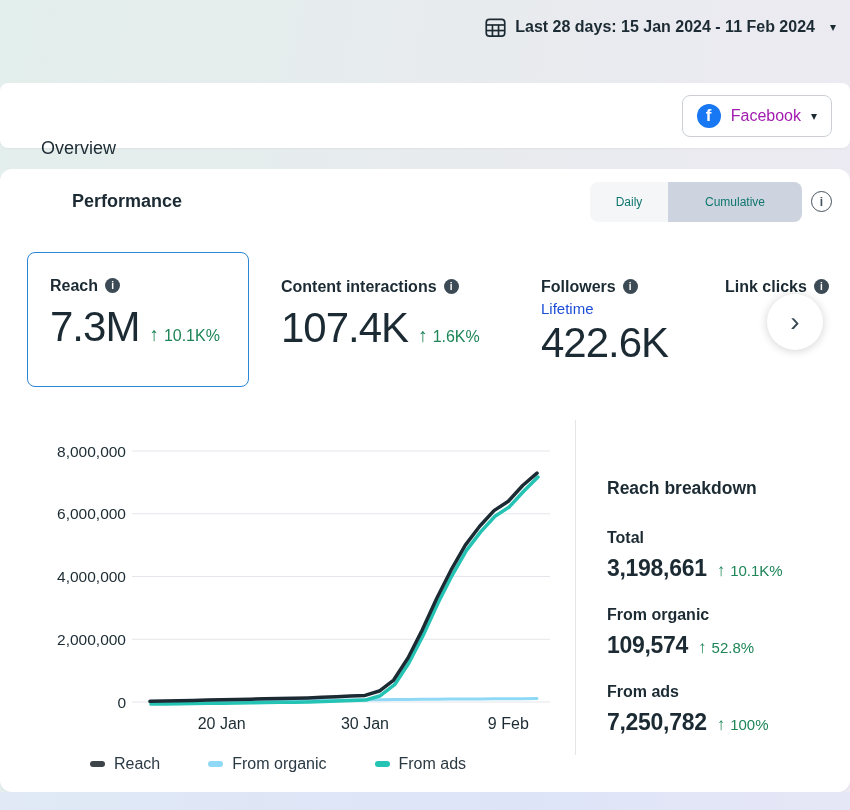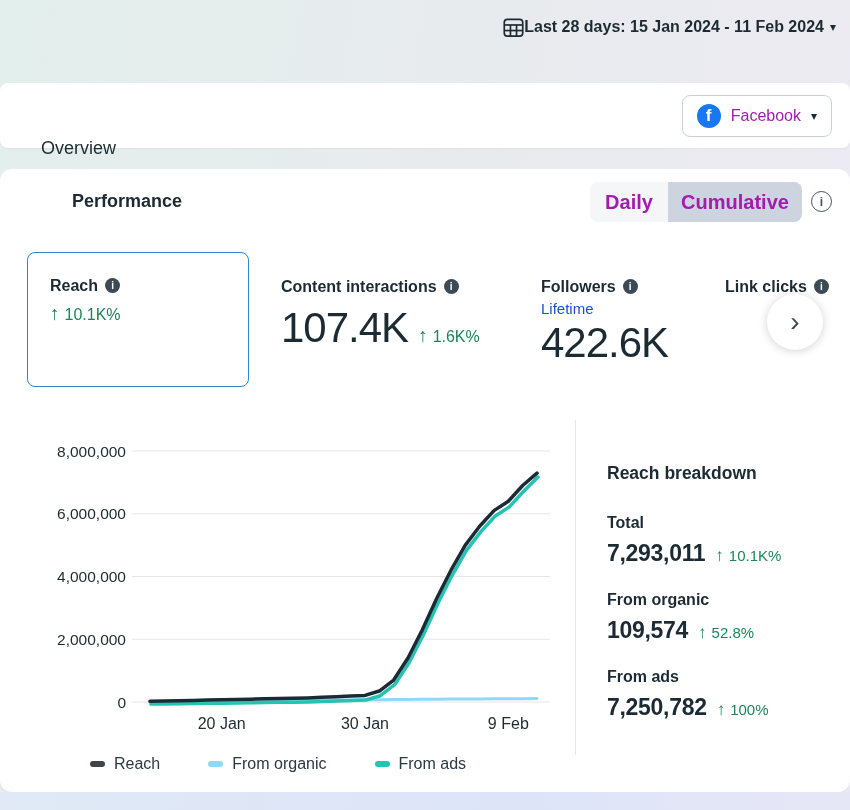--- a/index.html
+++ b/index.html
@@ -8,21 +8,21 @@
     position:relative;
     font-family:"Liberation Sans","DejaVu Sans",sans-serif;
     color:#1c2b33;
     background:linear-gradient(100deg,#e3efec 0%,#e8ebee 50%,#edeaf3 100%);
     overflow:hidden;
   }
   
   .topbar { position:absolute; top:0; left:0; width:850px; height:83px; }
   .date-control {
     position:absolute; right:14px; top:13px; height:28px;
-    display:flex; align-items:center; cursor:pointer;
+    display:flex; align-items:center; gap:9px; cursor:pointer;
   }
   .date-label { font-size:16px; font-weight:700; color:#1c2b33; }
   .caret { font-size:12px; color:#1c2b33; line-height:1; }
   .date-control .caret { margin-left:6px; }
 
   
   .overview-bar {
     position:absolute; top:83px; left:0; width:850px; height:65px;
     background:#fff; border-radius:8px; box-shadow:0 1px 2px rgba(0,0,0,.04);
   }
@@ -44,21 +44,21 @@
     background:#fff; border-radius:12px; box-shadow:0 1px 2px rgba(0,0,0,.04);
     overflow:hidden;
   }
   .perf-title { position:absolute; left:24px; top:22px; font-size:18px; font-weight:700;margin-left:48px; }
   .toggle {
     position:absolute; left:590px; top:13px; height:40px;
     display:flex; border-radius:8px; overflow:hidden;
   }
   .toggle-seg {
     display:flex; align-items:center; justify-content:center;
-    font-size:20px; font-weight:700; color:#a21caf; cursor:pointer;
+    font-size:12px; font-weight:400; color:#0f766e; cursor:pointer;
   }
   .toggle-daily { width:78px; background:#f5f6f8; }
   .toggle-cumulative { width:134px; background:#ced4df; }
   .info-outline {
     position:absolute; left:811px; top:22px; width:21px; height:21px;
     border:1.6px solid #44525c; border-radius:50%;
     font-size:12px; font-weight:600; color:#44525c;
     display:flex; align-items:center; justify-content:center; cursor:pointer; font-style:normal;
   }
   .info-dot {
@@ -96,21 +96,21 @@
   
   .chart-svg { position:absolute; left:20px; top:261px; }
   .chart-svg text { font-family:"Liberation Sans","DejaVu Sans",sans-serif; }
   .legend { position:absolute; left:90px; top:586px; display:flex; gap:48px; align-items:center; }
   .legend-item { display:flex; align-items:center; gap:9px; }
   .legend-dash { width:15px; height:6px; border-radius:3px; display:inline-block; }
   .legend-label { font-size:16px; color:#2b3942; }
 
   
   .divider { position:absolute; left:575px; top:251px; width:1px; height:335px; background:#e3e5e8; }
-  .breakdown { position:absolute; left:607px; top:294px; width:235px; }
+  .breakdown { position:absolute; left:607px; top:309px; width:235px; }
   .breakdown-title { font-size:17.5px; font-weight:700; margin-bottom:30px; }
   .bd-label { font-size:16px; font-weight:700; margin-bottom:8px; }
   .bd-value-row { display:flex; align-items:baseline; gap:10px; margin-bottom:24px; }
   .bd-value { font-size:23px; font-weight:700; letter-spacing:-0.3px; }
   .bd-delta { display:flex; align-items:baseline; gap:5px; color:#1d8557; }
   .bd-delta .delta-arrow { font-size:17px; }
   .bd-delta .delta-text { font-size:15px; }
 
   .bottom-strip {
     position:absolute; left:0; top:792px; width:850px; height:18px;
@@ -148,20 +148,21 @@
 
   <div class="toggle">
     <div class="toggle-seg toggle-daily">Daily</div>
     <div class="toggle-seg toggle-cumulative">Cumulative</div>
   </div>
   <i class="info-outline">i</i>
 
   <div class="card-reach">
     <span class="metric-label">Reach</span><i class="info-dot">i</i>
     <div class="metric-value-row">
+      <span class="metric-value">7.3M</span>
       <span class="delta">
         <span class="delta-arrow">↑</span>
         <span class="delta-text">10.1K%</span>
       </span>
     </div>
   </div>
 
   <div class="col-interactions">
     <span class="metric-label">Content interactions</span><i class="info-dot">i</i>
     <div class="metric-value-row">
@@ -221,21 +222,21 @@
       </div>
     </div>
 
   <div class="divider"></div>
   <div class="breakdown">
     <div class="breakdown-title">Reach breakdown</div>
 
     <div>
       <div class="bd-label">Total</div>
       <div class="bd-value-row">
-        <span class="bd-value">7,293,011</span>
+        <span class="bd-value">3,198,661</span>
         <span class="bd-delta">
           <span class="delta-arrow">↑</span>
           <span class="delta-text">10.1K%</span>
         </span>
       </div>
     </div>
 
     <div>
       <div class="bd-label">From organic</div>
       <div class="bd-value-row">

